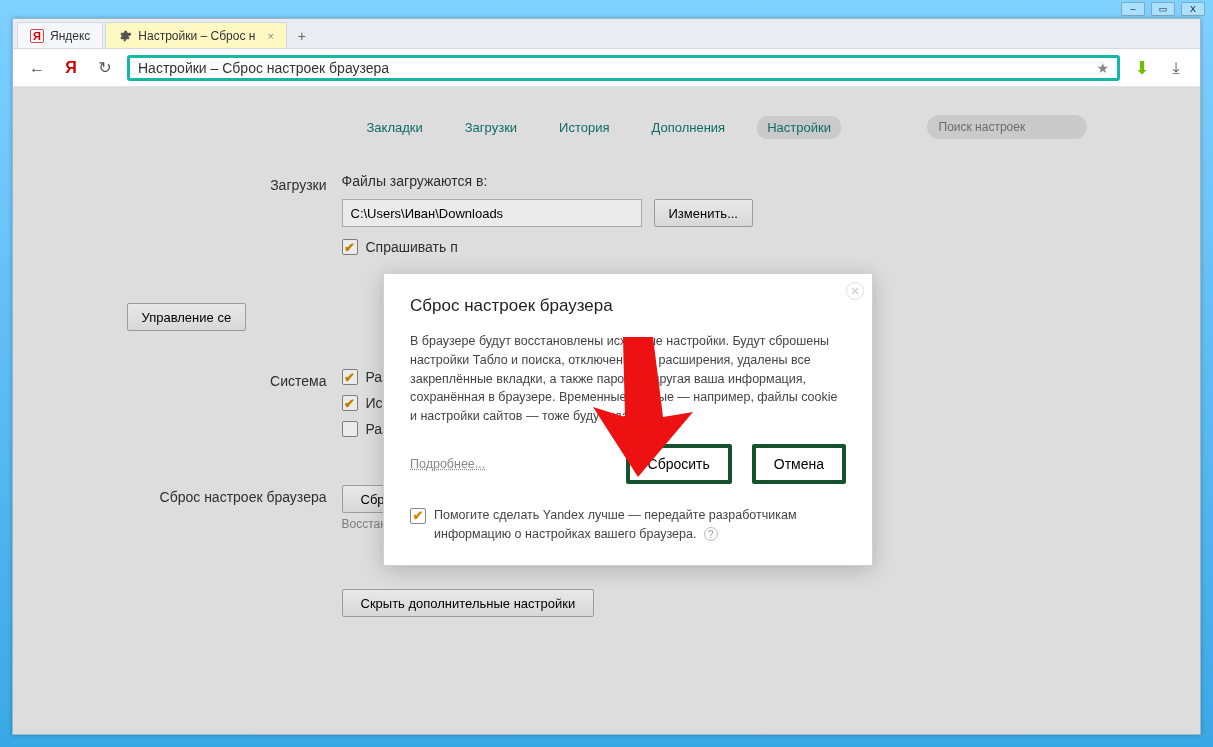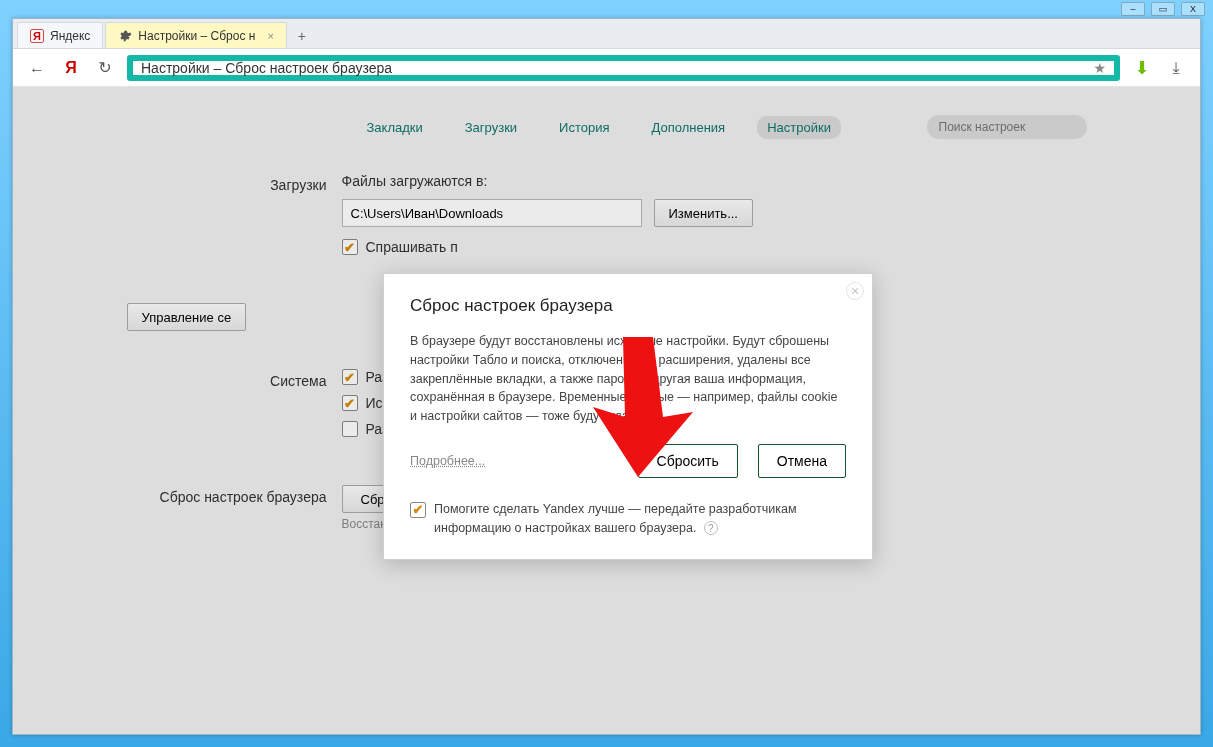--- a/index.html
+++ b/index.html
@@ -52,21 +52,21 @@
 
   .y-fav { color:#cc0000; font-weight:bold; font-size:11px; border:1px solid #d44; width:14px; height:14px; display:flex; align-items:center; justify-content:center; border-radius:2px; }
   .gear-fav svg { width:14px; height:14px; }
 
   
   .addressbar {
     height: 38px; display: flex; align-items: center; gap: 10px;
     padding: 0 12px; border-bottom: 1px solid #e2e5e9;
   }
   .ab-btn { width: 24px; height: 24px; display:flex; align-items:center; justify-content:center; color:#555; cursor:pointer; font-size:16px; }
-  .url-box { flex:1; height:26px; border:6px solid #14b8a6; border-radius:3px; display:flex; align-items:center; padding:0 8px; font-size:14px; color:#333; background:#fff; }
+  .url-box { flex:1; height:26px; border:3px solid #14b8a6; border-radius:3px; display:flex; align-items:center; padding:0 8px; font-size:14px; color:#333; background:#fff; }
   .url-box .star { margin-left:auto; color:#888; font-size:14px; }
   .dl-icon { color:#6fbf00; font-size:18px; }
 
   
   .content {
     flex:1; background:#f0f0f0; overflow:hidden; position:relative;
     padding: 20px 0 0 0;
   }
   .settings-wrap { margin: 0 auto; width: 960px; }
 
@@ -114,21 +114,21 @@
   .modal .close-x {
     position:absolute; right:8px; top:8px; width:18px; height:18px;
     display:flex; align-items:center; justify-content:center; cursor:pointer;
     color:#c7c7c7; border:1px solid #e3e3e3; border-radius:50%; font-size:11px;
   }
   .modal h2 { font-size:17px; font-weight:normal; color:#222; margin-bottom:16px; }
   .modal p { font-size:12.5px; color:#444; line-height:1.5; margin-bottom:18px; }
   .modal .actions { display:flex; align-items:center; gap:20px; margin-bottom:22px; }
   .modal .more { font-size:12.5px; color:#888; text-decoration:underline dotted; cursor:pointer; margin-right:auto; }
   .modal .mbtn {
-    border:1px solid #14532d; background:#fff; padding:8px 18px; font-size:14px;
+    border:4px solid #14532d; background:#fff; padding:8px 18px; font-size:14px;
     cursor:pointer; border-radius:2px;
   }
   .modal .help-row { display:flex; gap:8px; font-size:12.5px; color:#444; line-height:1.5; }
   .modal .help-row .chk { flex-shrink:0; margin-top:2px; }
   .qmark { display:inline-flex; width:14px; height:14px; border:1px solid #bbb; border-radius:50%; align-items:center; justify-content:center; font-size:10px; color:#999; margin-left:4px; }
 
   
   .arrow {
     position:absolute; left:570px; top:318px; width:120px; height:140px; z-index:20; pointer-events:none;
   }
@@ -230,20 +230,26 @@
         </div>
 
         <div class="section">
           <div class="label">Сброс настроек браузера</div>
           <div class="body">
             <button class="btn btn-wide">Сброс настроек браузера</button>
             <div class="hint">Восстановление исходных настроек браузера</div>
           </div>
         </div>
 
+        <div class="section" style="padding-top:30px;">
+          <div class="label"></div>
+          <div class="body">
+            <button class="btn btn-wide">Скрыть дополнительные настройки</button>
+          </div>
+        </div>
 
       </div>
 
       <div class="dim"></div>
     </div>
 
     <div class="modal">
       <div class="close-x">✕</div>
       <h2>Сброс настроек браузера</h2>
       <p>В браузере будут восстановлены исходные настройки. Будут сброшены настройки Табло и поиска, отключены все расширения, удалены все закреплённые вкладки, а также пароли и другая ваша информация, сохранённая в браузере. Временные данные — например, файлы cookie и настройки сайтов — тоже будут удалены.</p>

